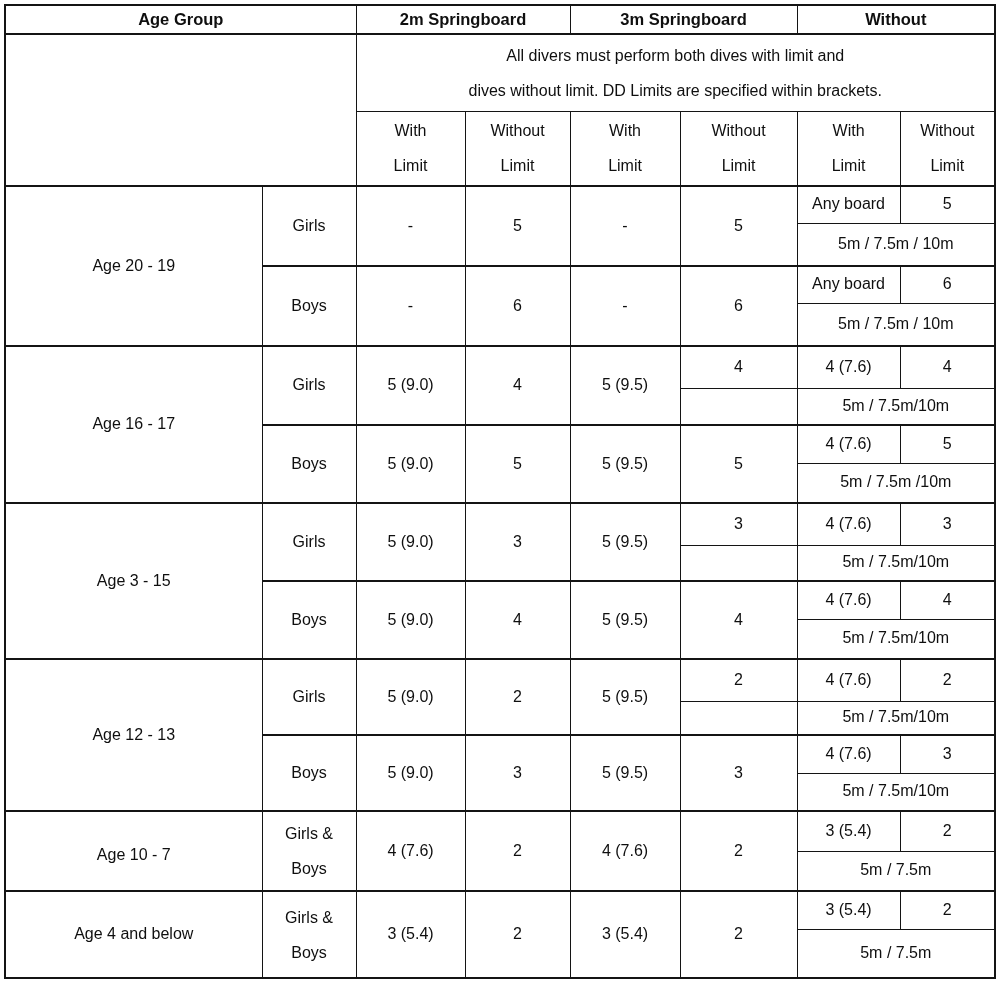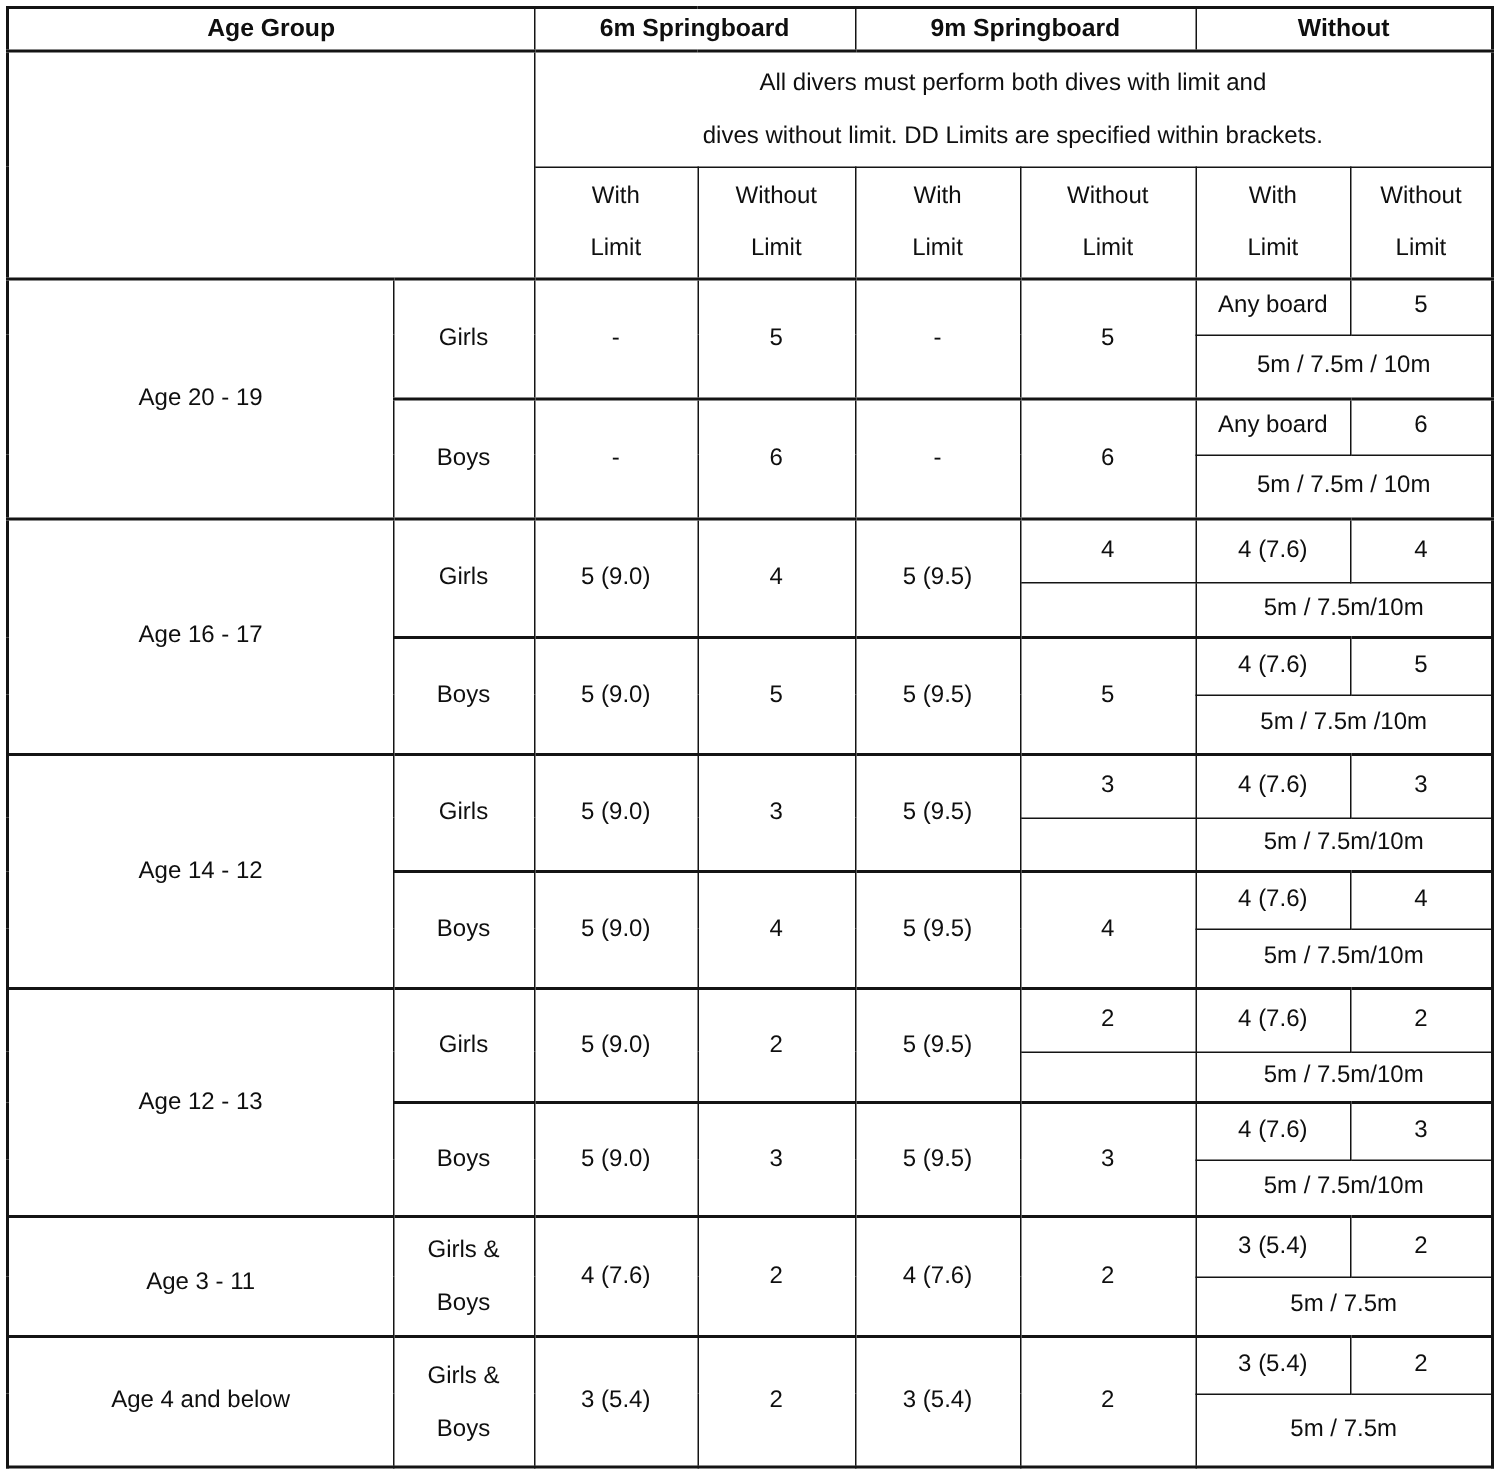--- a/index.html
+++ b/index.html
@@ -48,22 +48,22 @@
       <col style="width:105px">
     <col style="width:110px">
       <col style="width:117px">
     <col style="width:103px">
       <col style="width:95px">
   </colgroup>
 
   <tbody>
       <tr class="hdr" style="height:29px">
     <td colspan="2">Age Group</td>
-    <td colspan="2">6m Springboard</td>
-    <td colspan="2">9m Springboard</td>
+    <td colspan="2">2m Springboard</td>
+    <td colspan="2">3m Springboard</td>
     <td colspan="2">Without</td>
   </tr>
 
   <tr style="height:77px">
     <td colspan="2" rowspan="2"></td>
     <td colspan="6" class="note-cell two-line">
       <span>All divers must perform both dives with limit and</span>
       <span>dives without limit. DD Limits are specified within brackets.</span>
     </td>
   </tr>
@@ -142,21 +142,21 @@
     <td rowspan="2">5 (9.5)</td>
     <td rowspan="2">5</td>
     <td>4 (7.6)</td>
     <td>5</td>
   </tr>
   <tr style="height:40px">
     <td colspan="2">5m / 7.5m /10m</td>
   </tr>
 
   <tr class="sec" style="height:42px">
-    <td rowspan="4">Age 14 - 12</td>
+    <td rowspan="4">Age 3 - 15</td>
     <td rowspan="2">Girls</td>
     <td rowspan="2">5 (9.0)</td>
     <td rowspan="2">3</td>
     <td rowspan="2">5 (9.5)</td>
     <td>3</td>
     <td>4 (7.6)</td>
     <td>3</td>
   </tr>
   <tr style="height:36px">
     <td></td>
@@ -197,21 +197,21 @@
     <td rowspan="2">3</td>
     <td>4 (7.6)</td>
     <td>3</td>
   </tr>
   <tr style="height:38px">
     <td colspan="2">5m / 7.5m/10m</td>
   </tr>
 
   <tr class="sec" style="height:40px">
     <td rowspan="2" class="vtop">
-          <span class="inner">Age 3 - 11</span>
+          <span class="inner">Age 10 - 7</span>
         </td>
     <td rowspan="2" class="two-line">
       <span>Girls &amp;</span>
           <span>Boys</span>
     </td>
     <td rowspan="2">4 (7.6)</td>
     <td rowspan="2">2</td>
     <td rowspan="2">4 (7.6)</td>
     <td rowspan="2">2</td>
     <td>3 (5.4)</td>

